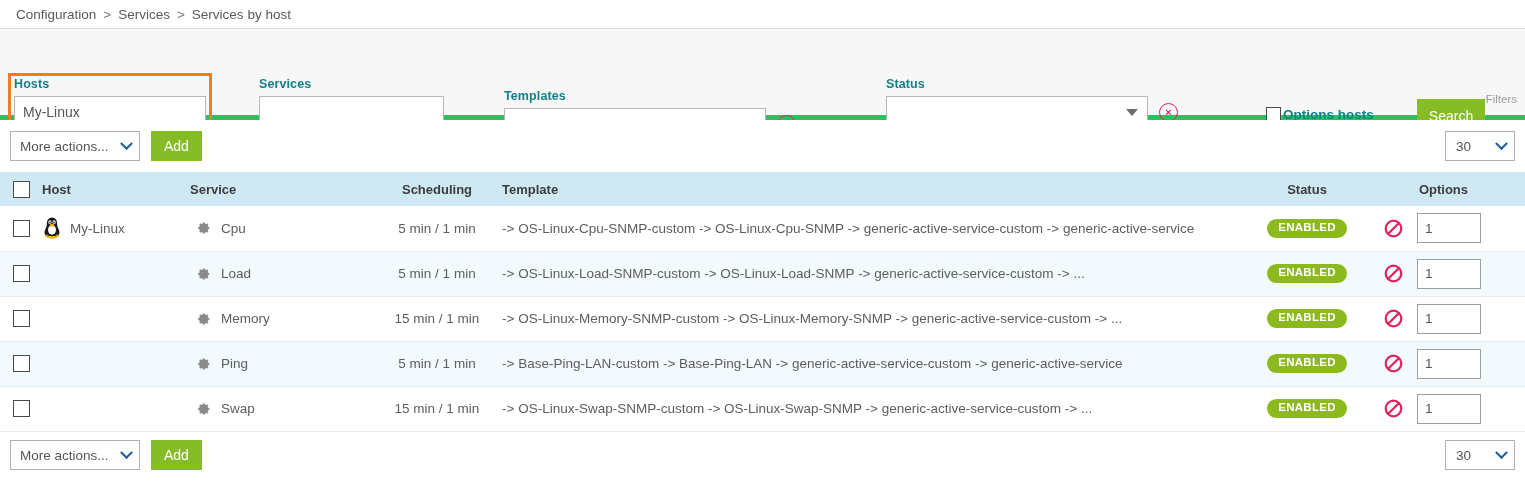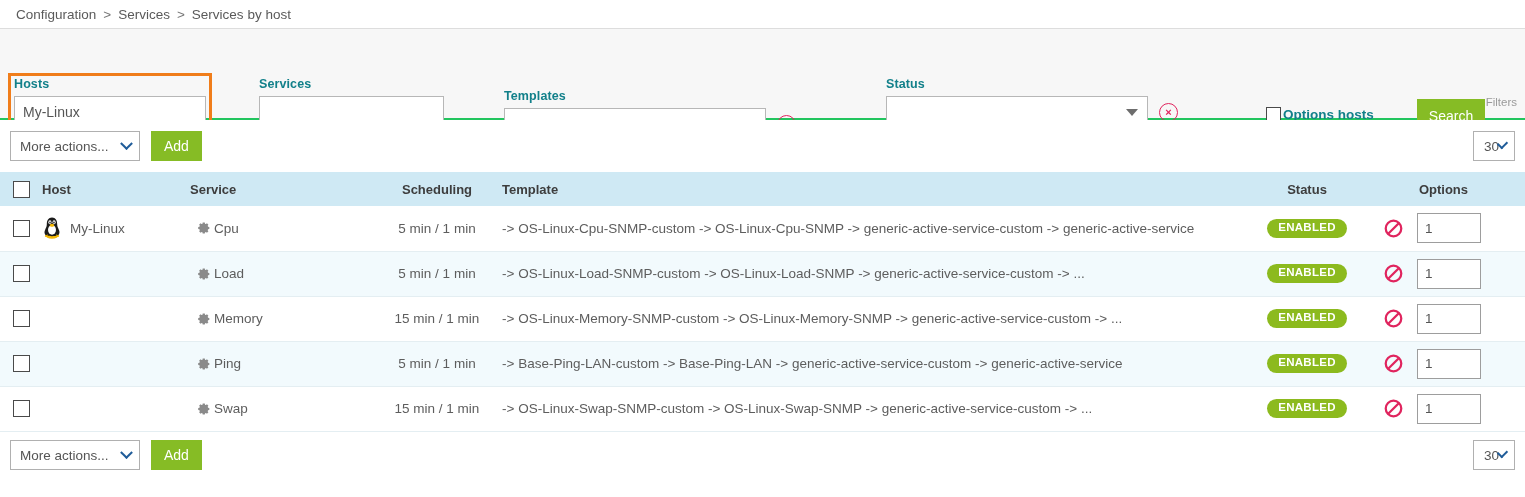--- a/index.html
+++ b/index.html
@@ -20,21 +20,21 @@
     background: #ffffff;
   }
   .breadcrumb .sep { margin: 0 7px; color: #777; }
 
   
   .filter-bar {
     position: relative;
     height: 92px;
     background: #f7f7f7;
     border-top: 1px solid #dddddd;
-    border-bottom: 2px solid #22c55e;
+    border-bottom: 5px solid #22c55e;
   }
   .field { position: absolute; }
   .field-label {
     font-size: 12.5px;
     font-weight: bold;
     color: #12808a;
     margin-bottom: 5px;
     letter-spacing: .1px;
   }
   .txt-input {
@@ -131,21 +131,21 @@
     background: #86bc25;
     color: #ffffff;
     font-size: 14px;
     display: flex; align-items: center; justify-content: center;
     padding: 0 13px;
     border: none;
     font-family: "Liberation Sans", sans-serif;
   }
   .page-select {
     position: absolute; right: 10px;
-    width: 42px; height: 30px;
+    width: 70px; height: 30px;
     border: 1px solid #b0b0b0;
     background: #ffffff;
     display: flex; align-items: center; justify-content: space-between;
     padding: 0 8px 0 10px;
     font-size: 13.5px; color: #555;
   }
 
   
   table.grid {
     width: 100%;
@@ -185,21 +185,21 @@
   thead .c-serv  { text-align: left; padding-left: 2px; }
 
   .row-chk {
     width: 17px; height: 17px;
     border: 1.8px solid #4a4a4a;
     background: #fff;
     display: inline-block;
     vertical-align: middle;
   }
   .host-cell { display: flex; align-items: center; gap: 8px; }
-  .serv-cell { display: flex; align-items: center; gap: 2px; padding-left: 4px; }
+  .serv-cell { display: flex; align-items: center; gap: 9px; padding-left: 4px; }
 
   .tux { width: 20px; height: 22px; flex: none; }
   .gear { width: 18px; height: 18px; flex: none; }
 
   .badge {
     display: inline-block;
     background: #8cba1e;
     color: #ffffff;
     font-size: 11.5px;
     font-weight: bold;

